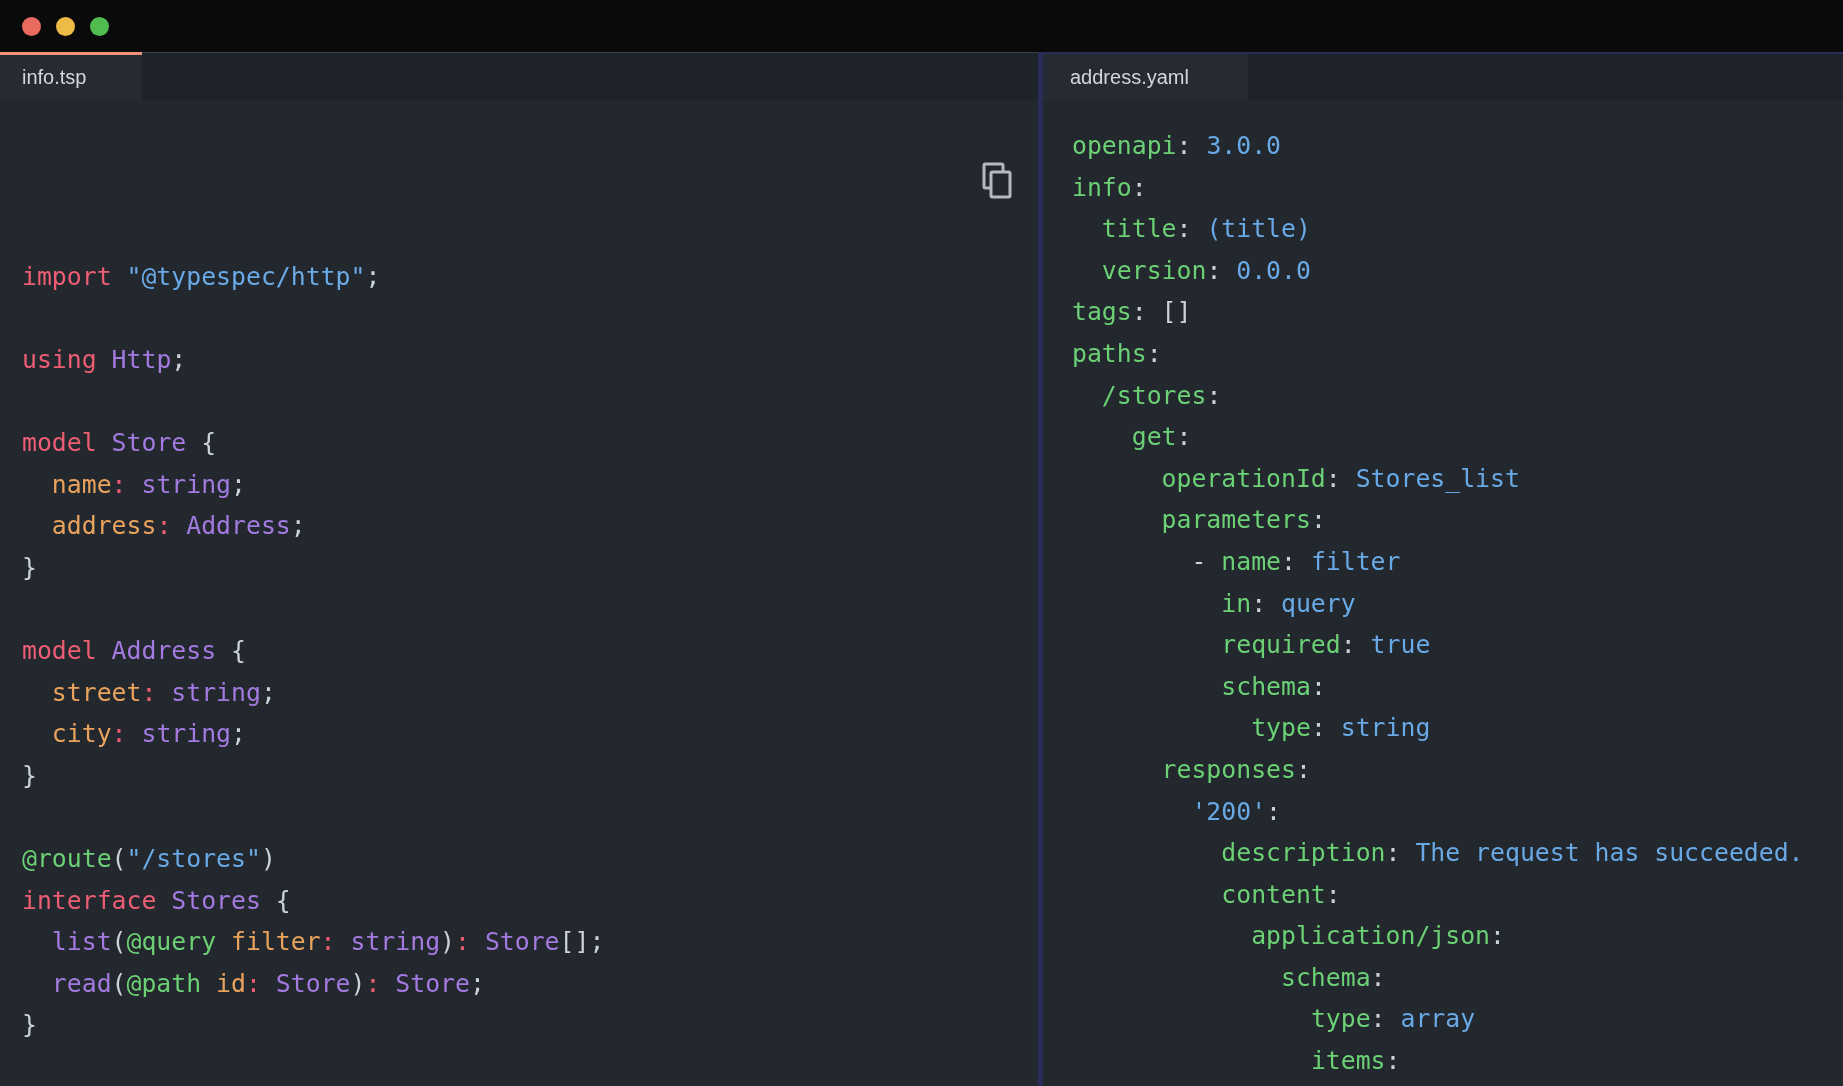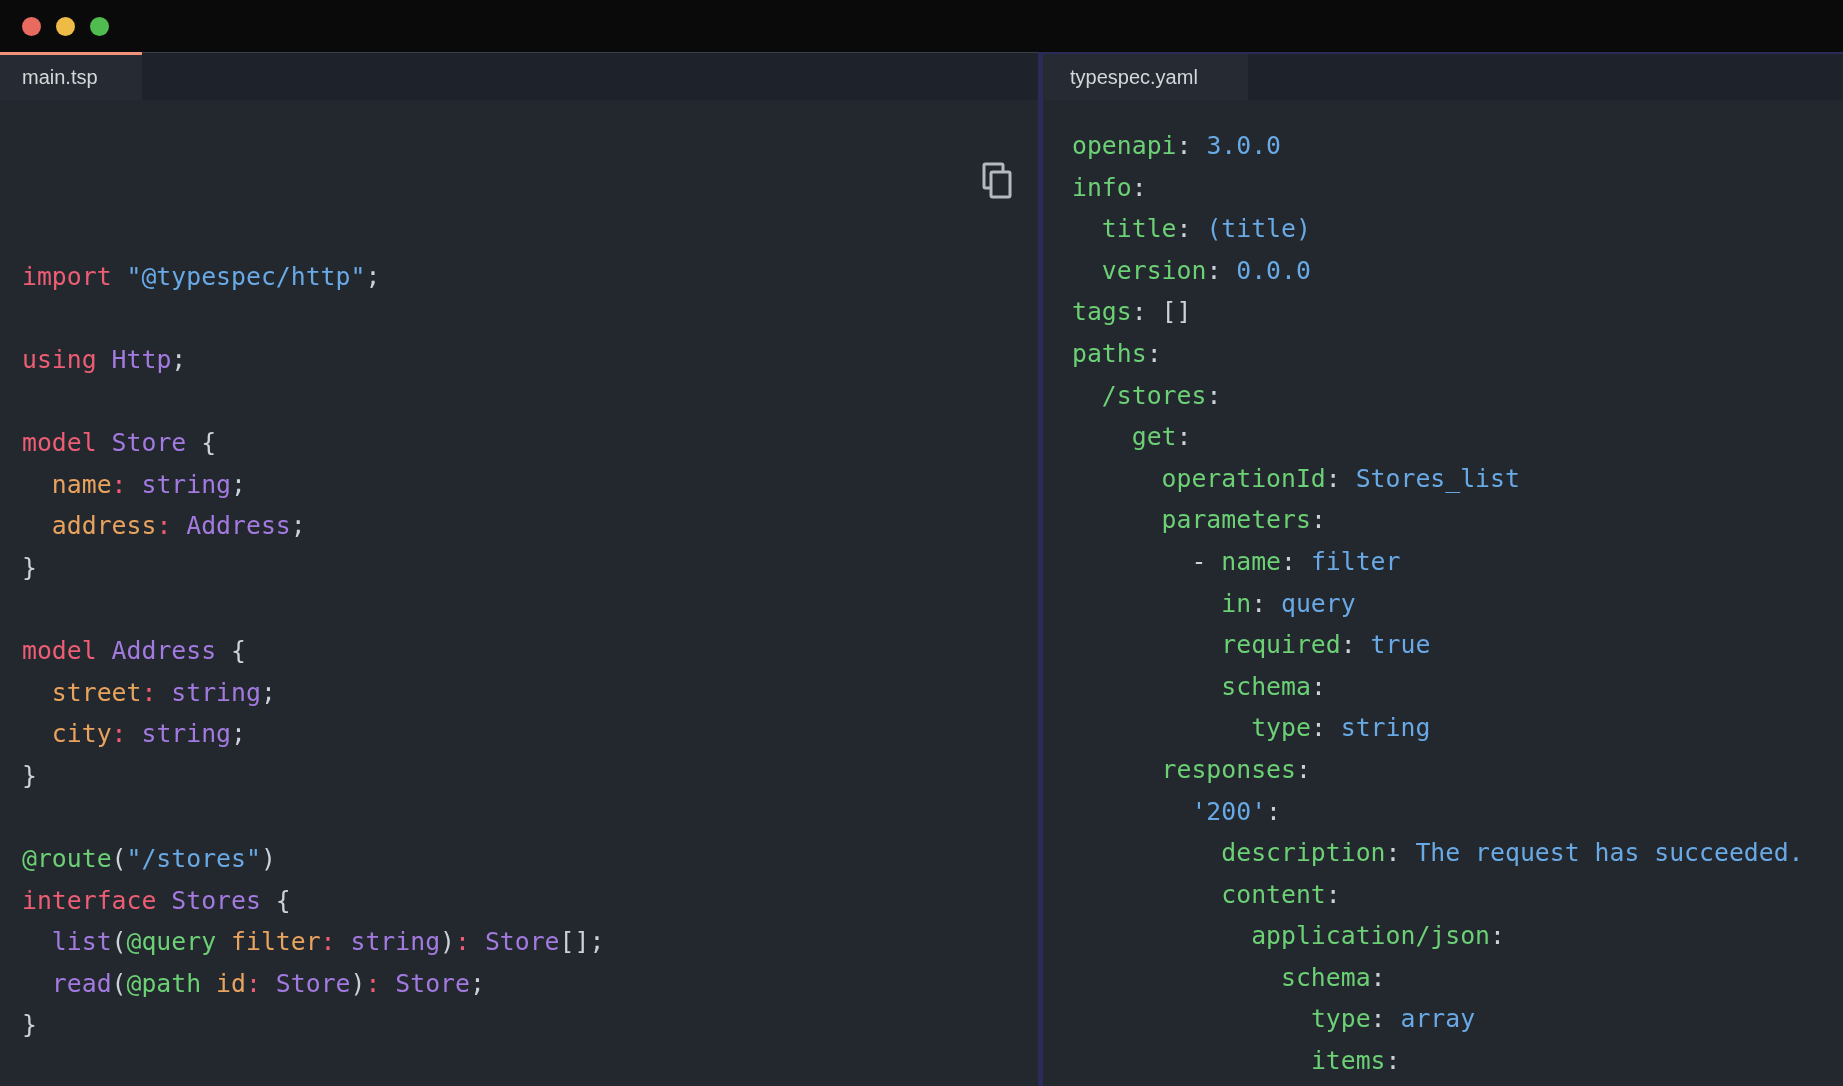--- a/index.html
+++ b/index.html
@@ -88,37 +88,37 @@
   <button class="light red"></button>
   <button class="light yellow"></button>
   <button class="light green"></button>
 </div>
 
 <div class="main">
 
   <div class="pane pane-left">
     <div class="tabbar">
       <div class="tab tab-left">
-        <span>main.tsp</span>
+        <span>info.tsp</span>
       </div>
     </div>
     <div class="editor editor-left" id="left-editor">
       <button class="copy-btn" title="">
         <svg width="36" height="40" viewBox="0 0 36 40" fill="none">
           <rect x="5" y="3" width="19" height="24" rx="1.5" stroke="var(--icon)" stroke-width="3" fill="none"></rect>
           <rect x="12" y="11" width="19" height="25" rx="1.5" stroke="var(--icon)" stroke-width="3" fill="var(--editor-bg)"></rect>
         </svg>
       </button>
     <div class="line"><span class="tok-kw">import</span><span class="tok-pn"> </span><span class="tok-str">"@typespec/http"</span><span class="tok-pn">;</span></div><div class="line">&nbsp;</div><div class="line"><span class="tok-kw">using</span><span class="tok-pn"> </span><span class="tok-ty">Http</span><span class="tok-pn">;</span></div><div class="line">&nbsp;</div><div class="line"><span class="tok-kw">model</span><span class="tok-pn"> </span><span class="tok-ty">Store</span><span class="tok-pn"> {</span></div><div class="line"><span class="tok-pn">  </span><span class="tok-pr">name</span><span class="tok-kw">:</span><span class="tok-pn"> </span><span class="tok-ty">string</span><span class="tok-pn">;</span></div><div class="line"><span class="tok-pn">  </span><span class="tok-pr">address</span><span class="tok-kw">:</span><span class="tok-pn"> </span><span class="tok-ty">Address</span><span class="tok-pn">;</span></div><div class="line"><span class="tok-pn">}</span></div><div class="line">&nbsp;</div><div class="line"><span class="tok-kw">model</span><span class="tok-pn"> </span><span class="tok-ty">Address</span><span class="tok-pn"> {</span></div><div class="line"><span class="tok-pn">  </span><span class="tok-pr">street</span><span class="tok-kw">:</span><span class="tok-pn"> </span><span class="tok-ty">string</span><span class="tok-pn">;</span></div><div class="line"><span class="tok-pn">  </span><span class="tok-pr">city</span><span class="tok-kw">:</span><span class="tok-pn"> </span><span class="tok-ty">string</span><span class="tok-pn">;</span></div><div class="line"><span class="tok-pn">}</span></div><div class="line">&nbsp;</div><div class="line"><span class="tok-dec">@route</span><span class="tok-pn">(</span><span class="tok-str">"/stores"</span><span class="tok-pn">)</span></div><div class="line"><span class="tok-kw">interface</span><span class="tok-pn"> </span><span class="tok-ty">Stores</span><span class="tok-pn"> {</span></div><div class="line"><span class="tok-pn">  </span><span class="tok-ty">list</span><span class="tok-pn">(</span><span class="tok-dec">@query</span><span class="tok-pn"> </span><span class="tok-pr">filter</span><span class="tok-kw">:</span><span class="tok-pn"> </span><span class="tok-ty">string</span><span class="tok-pn">)</span><span class="tok-kw">:</span><span class="tok-pn"> </span><span class="tok-ty">Store</span><span class="tok-pn">[];</span></div><div class="line"><span class="tok-pn">  </span><span class="tok-ty">read</span><span class="tok-pn">(</span><span class="tok-dec">@path</span><span class="tok-pn"> </span><span class="tok-pr">id</span><span class="tok-kw">:</span><span class="tok-pn"> </span><span class="tok-ty">Store</span><span class="tok-pn">)</span><span class="tok-kw">:</span><span class="tok-pn"> </span><span class="tok-ty">Store</span><span class="tok-pn">;</span></div><div class="line"><span class="tok-pn">}</span></div></div>
   </div>
 
   <div class="splitter"></div>
 
   <div class="pane pane-right">
     <div class="tabbar">
       <div class="tab tab-right">
-        <span>typespec.yaml</span>
+        <span>address.yaml</span>
       </div>
     </div>
     <div class="editor editor-right" id="right-editor"><div class="line"><span class="tok-key">openapi</span><span class="tok-pn">: </span><span class="tok-val">3.0.0</span></div><div class="line"><span class="tok-key">info</span><span class="tok-pn">:</span></div><div class="line"><span class="tok-pn">  </span><span class="tok-key">title</span><span class="tok-pn">: </span><span class="tok-val">(title)</span></div><div class="line"><span class="tok-pn">  </span><span class="tok-key">version</span><span class="tok-pn">: </span><span class="tok-val">0.0.0</span></div><div class="line"><span class="tok-key">tags</span><span class="tok-pn">: []</span></div><div class="line"><span class="tok-key">paths</span><span class="tok-pn">:</span></div><div class="line"><span class="tok-pn">  </span><span class="tok-key">/stores</span><span class="tok-pn">:</span></div><div class="line"><span class="tok-pn">    </span><span class="tok-key">get</span><span class="tok-pn">:</span></div><div class="line"><span class="tok-pn">      </span><span class="tok-key">operationId</span><span class="tok-pn">: </span><span class="tok-val">Stores_list</span></div><div class="line"><span class="tok-pn">      </span><span class="tok-key">parameters</span><span class="tok-pn">:</span></div><div class="line"><span class="tok-pn">        - </span><span class="tok-key">name</span><span class="tok-pn">: </span><span class="tok-val">filter</span></div><div class="line"><span class="tok-pn">          </span><span class="tok-key">in</span><span class="tok-pn">: </span><span class="tok-val">query</span></div><div class="line"><span class="tok-pn">          </span><span class="tok-key">required</span><span class="tok-pn">: </span><span class="tok-val">true</span></div><div class="line"><span class="tok-pn">          </span><span class="tok-key">schema</span><span class="tok-pn">:</span></div><div class="line"><span class="tok-pn">            </span><span class="tok-key">type</span><span class="tok-pn">: </span><span class="tok-val">string</span></div><div class="line"><span class="tok-pn">      </span><span class="tok-key">responses</span><span class="tok-pn">:</span></div><div class="line"><span class="tok-pn">        </span><span class="tok-val">'200'</span><span class="tok-pn">:</span></div><div class="line"><span class="tok-pn">          </span><span class="tok-key">description</span><span class="tok-pn">: </span><span class="tok-val">The request has succeeded.</span></div><div class="line"><span class="tok-pn">          </span><span class="tok-key">content</span><span class="tok-pn">:</span></div><div class="line"><span class="tok-pn">            </span><span class="tok-key">application/json</span><span class="tok-pn">:</span></div><div class="line"><span class="tok-pn">              </span><span class="tok-key">schema</span><span class="tok-pn">:</span></div><div class="line"><span class="tok-pn">                </span><span class="tok-key">type</span><span class="tok-pn">: </span><span class="tok-val">array</span></div><div class="line"><span class="tok-pn">                </span><span class="tok-key">items</span><span class="tok-pn">:</span></div></div>
   </div>
 
 </div>
 
 </body></html>

